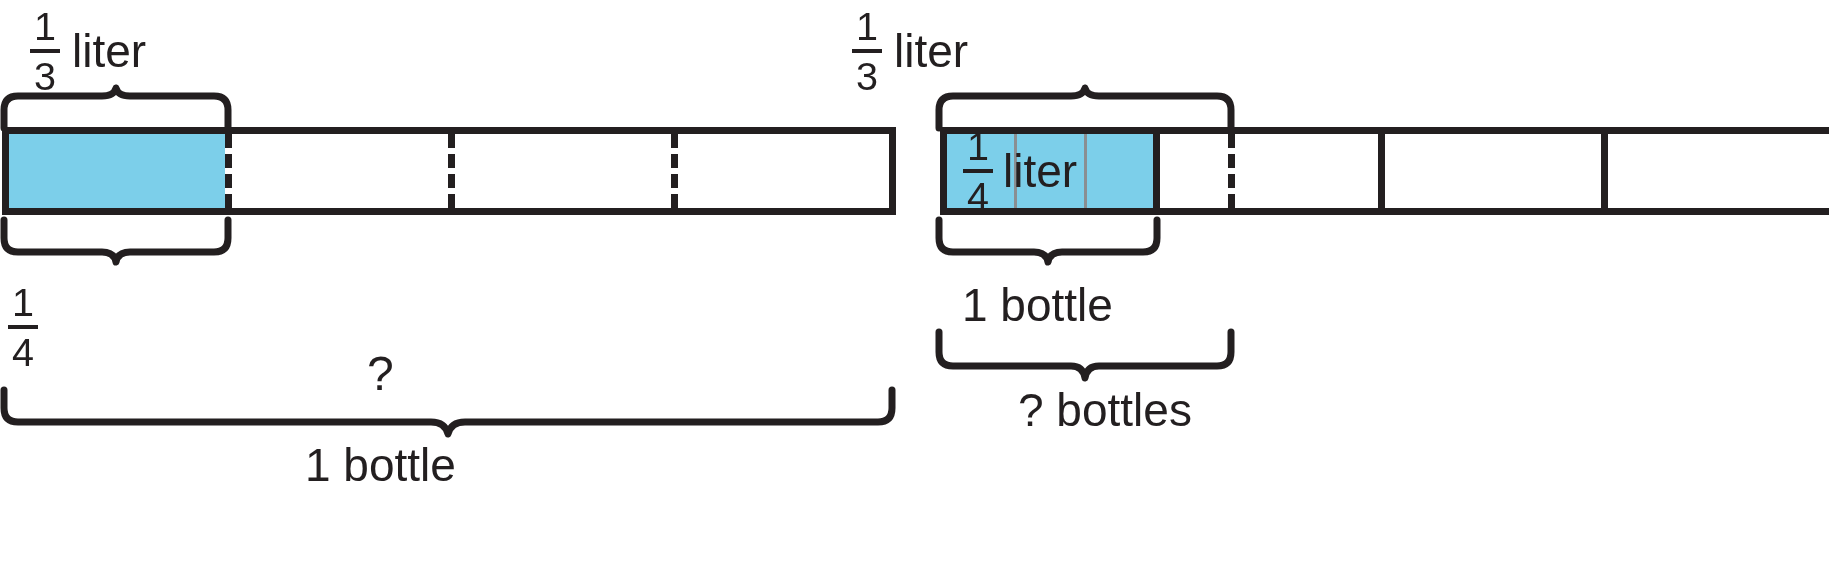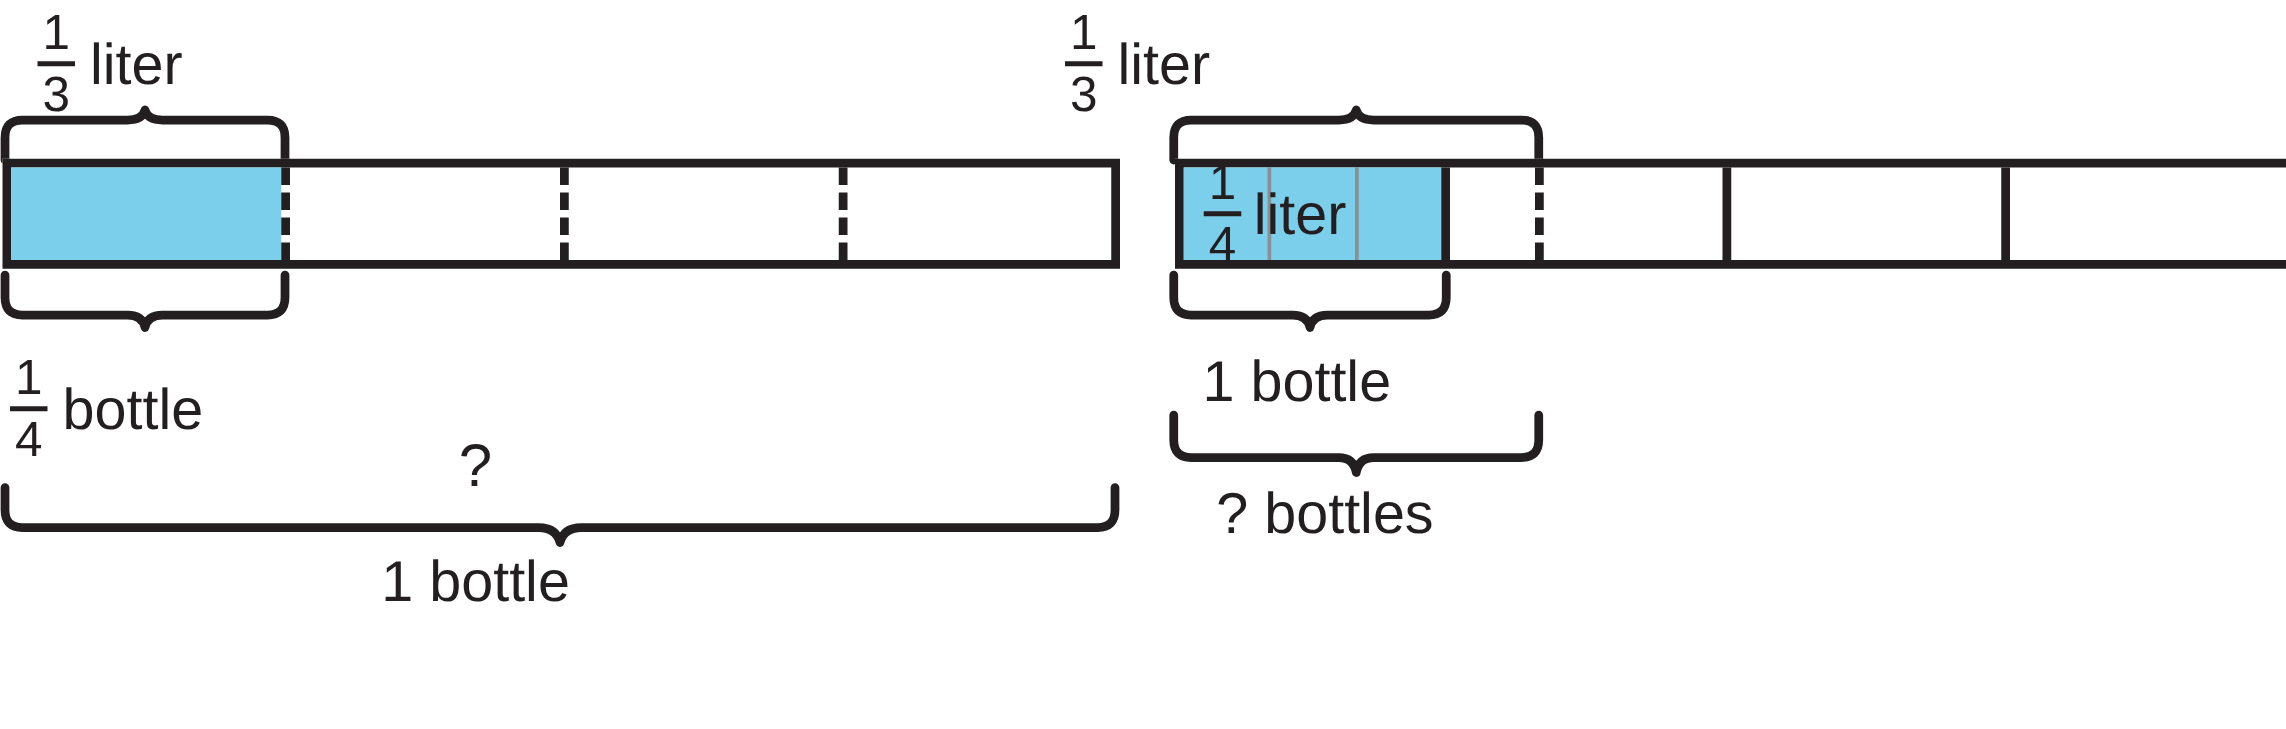--- a/index.html
+++ b/index.html
@@ -126,21 +126,20 @@
       <path d="M4,2 L4,20 Q4,34 18,34 L102,34 Q114,34 116,44 Q118,34 130,34 L214,34 Q228,34 228,20 L228,2"></path>
     </svg>
   </div>
 
   <div class="label" style="left:8px; top:282px;">
     <span class="frac">
       <span class="num">1</span>
       <span class="rule"></span>
       <span class="den">4</span>
     </span>
-    <span>bottle</span>
   </div>
 
   <div class="label" style="left:367px; top:350px; font-size:48px;">?</div>
 
   <div class="brace" style="left:0px; top:388px;">
     <svg width="900" height="48" viewBox="0 0 900 48">
       <path d="M4,2 L4,20 Q4,34 18,34 L431,34 Q445,34 448,46 Q451,34 465,34 L878,34 Q892,34 892,20 L892,2"></path>
     </svg>
   </div>
 
@@ -187,15 +186,15 @@
   </div>
 
   <div class="label" style="left:962px; top:282px;">1 bottle</div>
 
   <div class="brace" style="left:935px; top:330px;">
     <svg width="300" height="52" viewBox="0 0 300 52">
       <path d="M4,2 L4,22 Q4,36 18,36 L136,36 Q148,36 150,48 Q152,36 164,36 L282,36 Q296,36 296,22 L296,2"></path>
     </svg>
   </div>
 
-  <div class="label" style="left:973px; top:387px;">? bottles</div>
+  <div class="label" style="left:1018px; top:387px;">? bottles</div>
 
 </div>
 
 </body></html>

